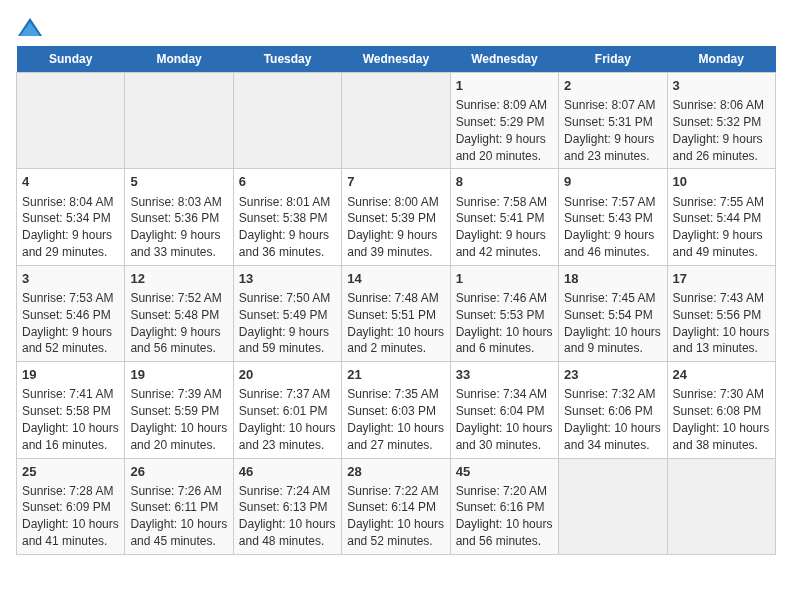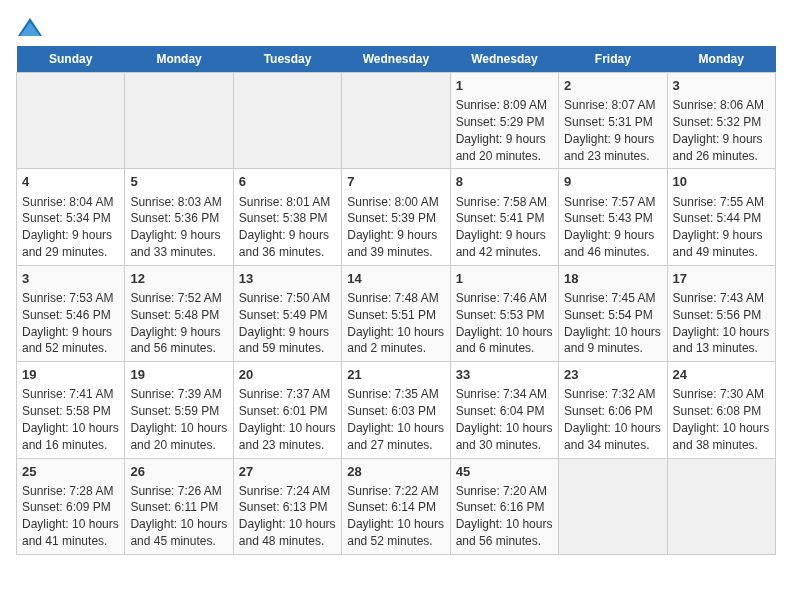--- a/index.html
+++ b/index.html
@@ -233,21 +233,21 @@
       <tr>
         <td>
           <span class="day-num">25</span>
           <div class="day-info">Sunrise: 7:28 AM<br>Sunset: 6:09 PM<br>Daylight: 10 hours and 41 minutes.</div>
         </td>
         <td>
           <span class="day-num">26</span>
           <div class="day-info">Sunrise: 7:26 AM<br>Sunset: 6:11 PM<br>Daylight: 10 hours and 45 minutes.</div>
         </td>
         <td>
-          <span class="day-num">27</span>
+          <span class="day-num">46</span>
           <div class="day-info">Sunrise: 7:24 AM<br>Sunset: 6:13 PM<br>Daylight: 10 hours and 48 minutes.</div>
         </td>
         <td>
           <span class="day-num">28</span>
           <div class="day-info">Sunrise: 7:22 AM<br>Sunset: 6:14 PM<br>Daylight: 10 hours and 52 minutes.</div>
         </td>
         <td>
           <span class="day-num">45</span>
           <div class="day-info">Sunrise: 7:20 AM<br>Sunset: 6:16 PM<br>Daylight: 10 hours and 56 minutes.</div>
         </td>

